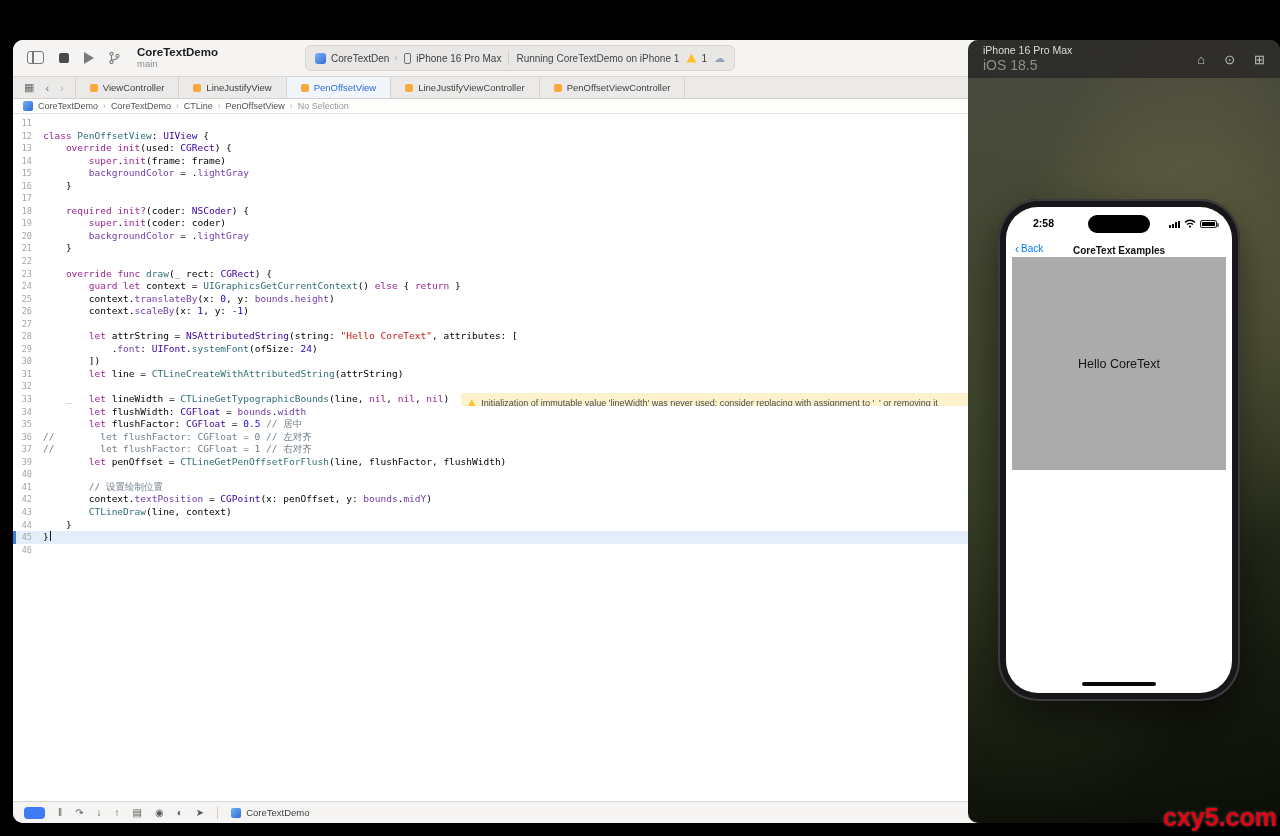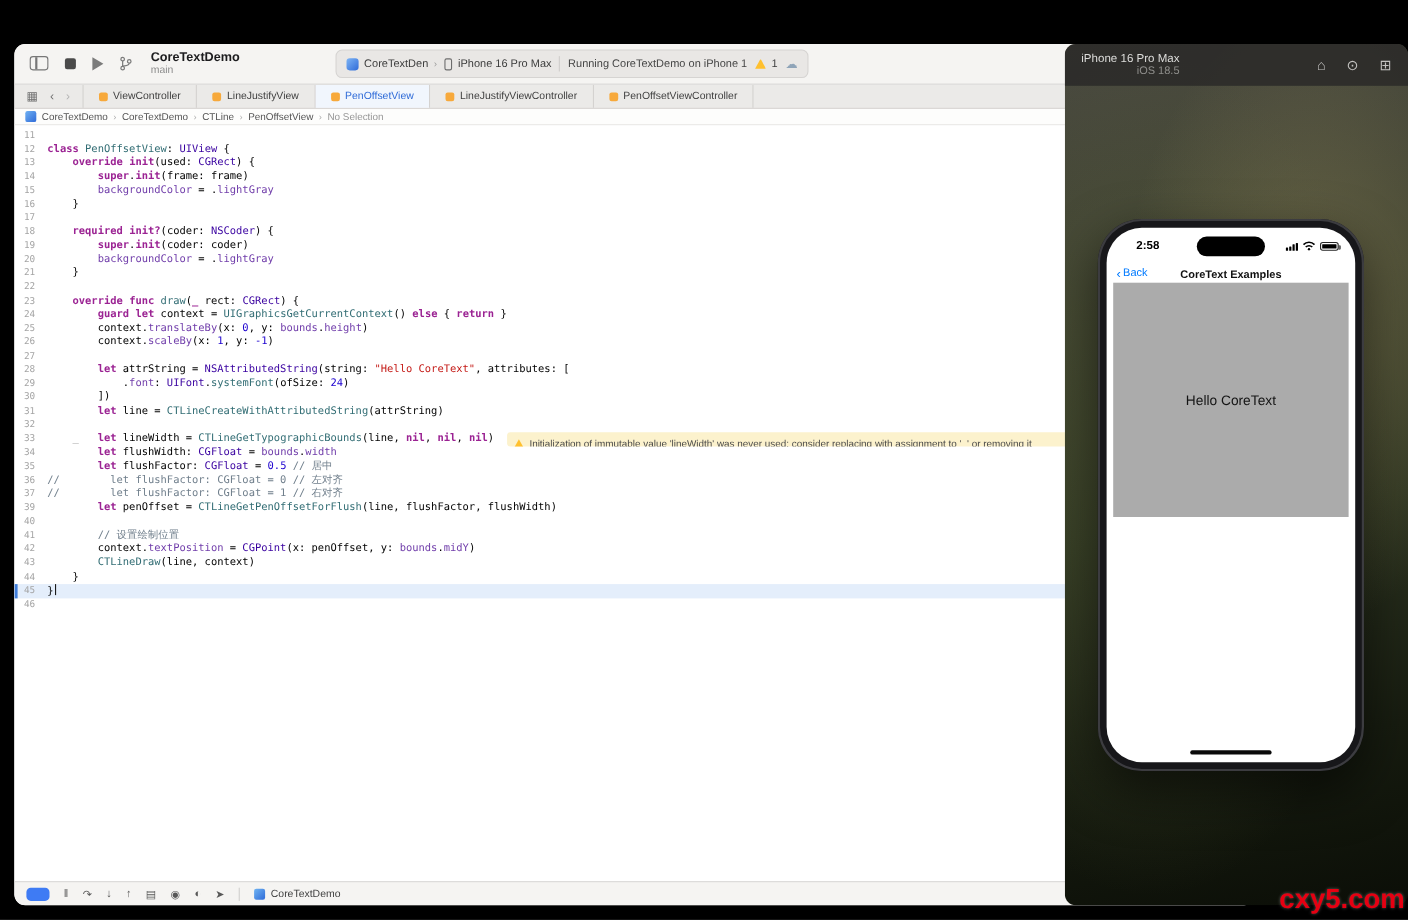--- a/index.html
+++ b/index.html
@@ -60,21 +60,21 @@
   .row.active { background:#e4eefb; }
   .row.active::before { content:""; position:absolute; left:0; top:0; bottom:0; width:3px; background:#3f7dda; }
   .ln { flex:none; width:30px; text-align:right; padding-right:11px; color:#a4a4a4; font-size:8.5px; }
   .src { white-space:pre; }
   .caret { display:inline-block; width:1.5px; height:10px; background:#1a1a1a; margin-left:1px; vertical-align:-1px; }
   .banner { margin-left:12px; flex:1; height:100%; display:flex; align-items:center; gap:5px;
             background:#fcf2cd; padding:8px 8px 0 6px; border-radius:3px 0 0 3px;
             font-family:"Liberation Sans", sans-serif; font-size:9px; color:#4a4a4a;
             min-width:0; overflow:hidden; white-space:nowrap; }
   .c-p { color:#000; }
-  .c-k { color:#9b2393; font-weight:bold; }
+  .c-k { color:#9b2393; font-weight:normal; }
   .c-t { color:#3900a0; }
   .c-f { color:#326d74; }
   .c-r { color:#703daa; }
   .c-s { color:#c41a16; }
   .c-n { color:#1c00cf; }
   .c-c { color:#707f8c; }
   .c-x { color:#9a9a9a; }
 
   .statusbar { height:22px; flex:none; background:#f5f4f2; border-top:1px solid #d8d6d4;
                display:flex; align-items:center; padding:0 11px; gap:13px; font-size:10.5px; color:#585858; }
@@ -87,21 +87,21 @@
 
   
   .sim { position:absolute; left:968px; top:40px; width:312px; height:783px; border-radius:10px; overflow:hidden;
          background:
            radial-gradient(85% 55% at 72% 32%, rgba(150,140,90,.45), rgba(0,0,0,0) 65%),
            radial-gradient(100% 70% at 25% 50%, rgba(95,105,60,.40), rgba(0,0,0,0) 70%),
            linear-gradient(170deg, #4a4a40 0%, #3f4230 30%, #2c3320 55%, #171c10 80%, #0b0e07 100%); }
   .sim-toolbar { height:38px; background:rgba(44,43,41,.92); display:flex; align-items:center; padding:0 15px; }
   .sim-titlebox { line-height:1.2; }
   .sim-title { font-size:10.5px; color:#dcdcda; }
-  .sim-sub { font-size:10px; color:#8f8f8c;text-align:right; }
+  .sim-sub { font-size:14px; color:#8f8f8c; }
   .sim-icons { margin-left:auto; display:flex; gap:19px; color:#c3c2c0; font-size:13px; }
 
   .phone { position:absolute; left:30px; top:159px; width:242px; height:502px; border-radius:40px;
            background:#17171a; box-shadow:0 18px 45px rgba(0,0,0,.55), inset 0 0 0 2px #3c3c40; }
   .pscreen { position:absolute; inset:8px; background:#fff; border-radius:32px; overflow:hidden; }
   .island { position:absolute; top:8px; left:50%; transform:translateX(-50%); width:62px; height:18px; border-radius:10px; background:#000; }
   .ptime { position:absolute; top:10px; left:27px; font-size:10.5px; font-weight:bold; color:#000; }
   .pstat { position:absolute; top:12px; right:15px; display:flex; gap:4px; align-items:flex-end; height:9px; }
   .cellbars { display:flex; gap:1px; align-items:flex-end; }
   .cellbars i { display:block; width:2px; background:#000; border-radius:.5px; }

